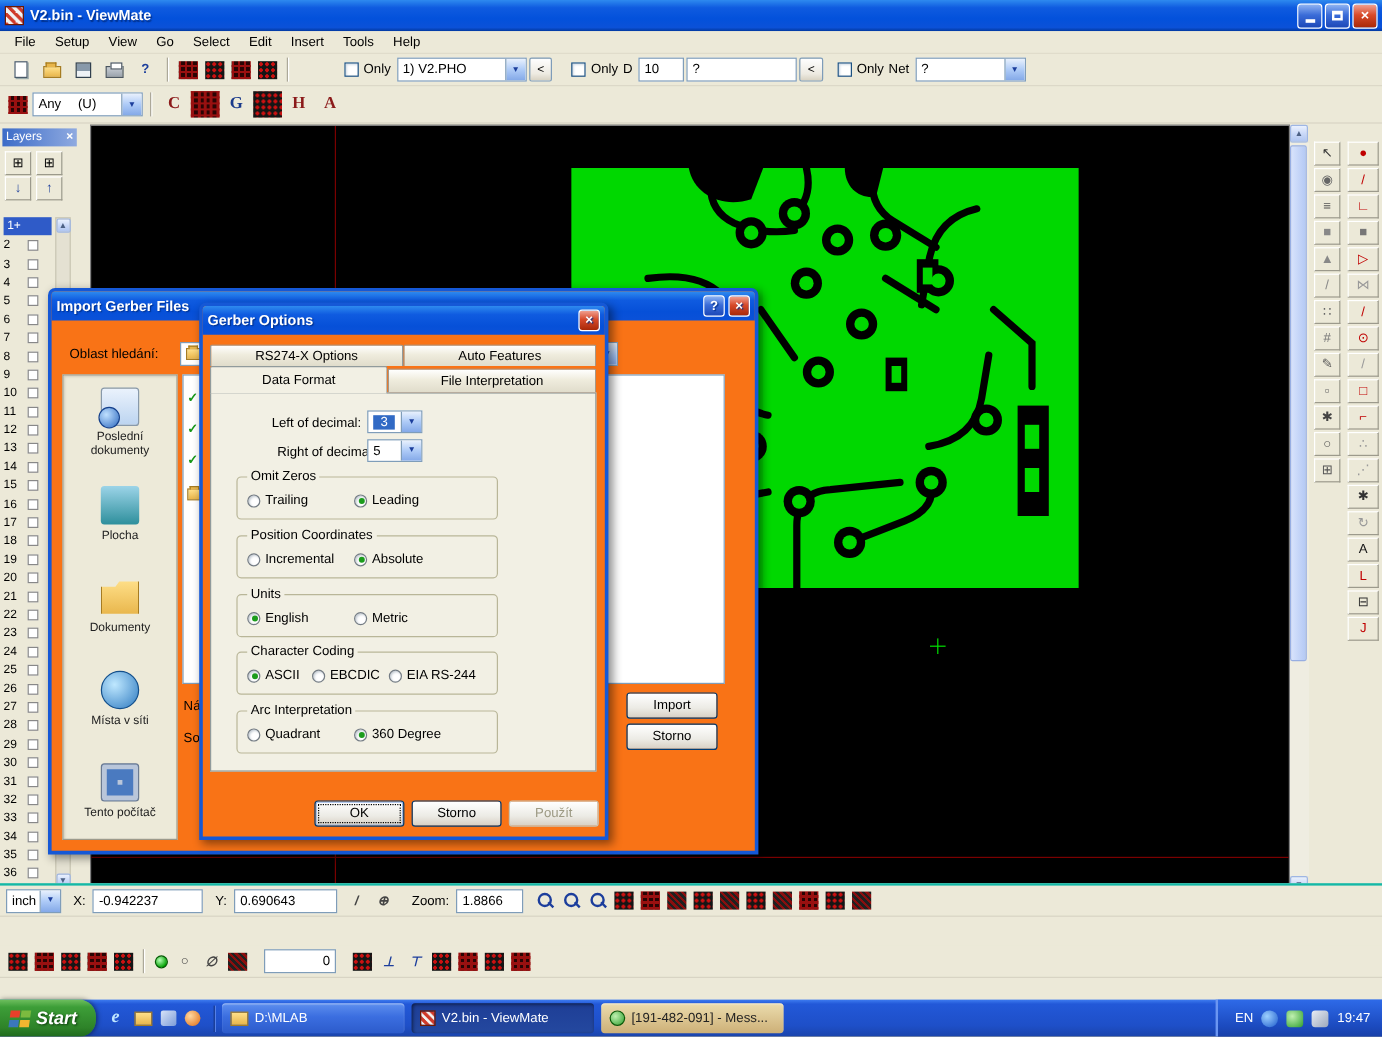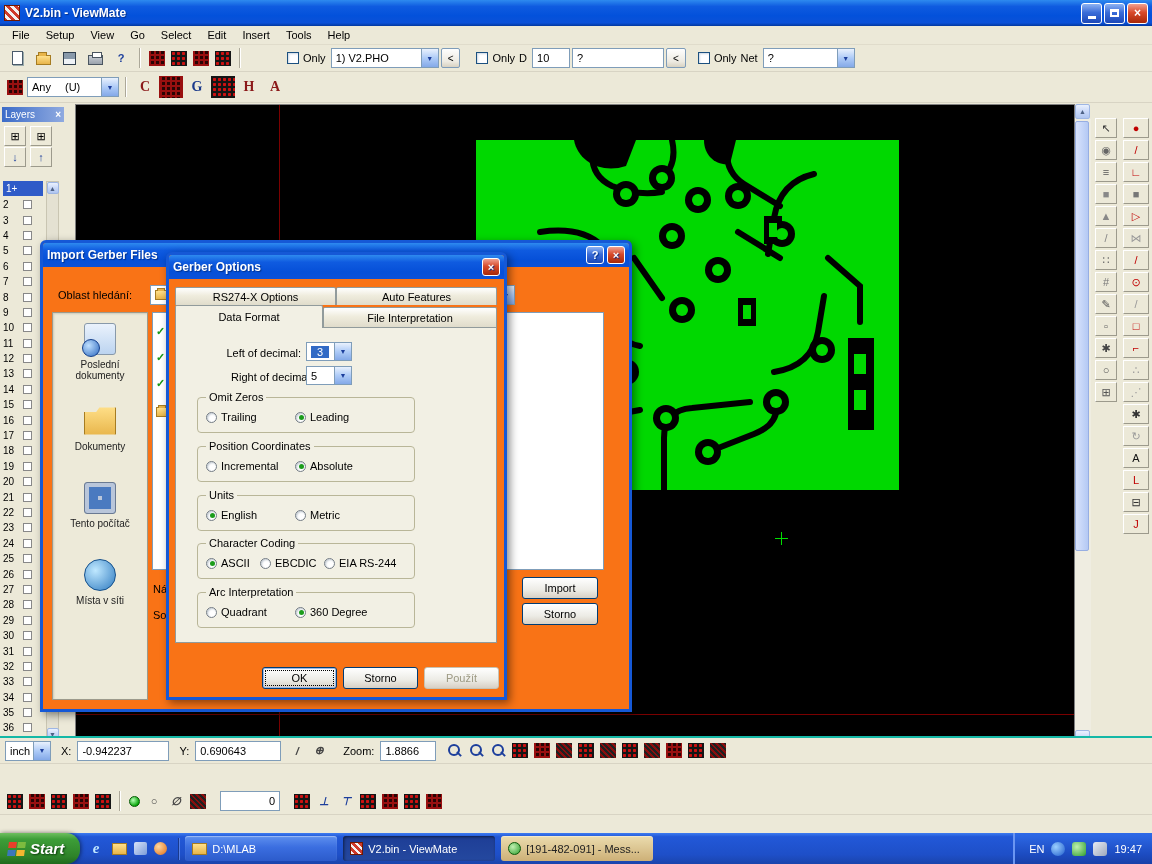--- a/index.html
+++ b/index.html
@@ -608,31 +608,35 @@
       <span class="abs" style="left:15px;top:22px">Oblast hledání:</span>
       <span class="combo abs" style="left:107px;top:18px;width:365px">
         <i class="mini-folder"></i>
         <span class="arr">▼</span>
       </span>
       <div class="places" style="left:9px;top:45px;width:96px;height:388px">
           <div class="place recent">
           <i class="pi"></i>
           <span class="place-label">Poslední dokumenty</span>
         </div>
+          <div class="place desktop">
+          <i class="pi"></i>
+          <span class="place-label">Plocha</span>
+        </div>
           <div class="place docs">
           <i class="pi"></i>
           <span class="place-label">Dokumenty</span>
         </div>
+          <div class="place network">
+          <i class="pi"></i>
+          <span class="place-label">Místa v síti</span>
+        </div>
           <div class="place computer">
           <i class="pi"></i>
           <span class="place-label">Tento počítač</span>
-        </div>
-          <div class="place network">
-          <i class="pi"></i>
-          <span class="place-label">Místa v síti</span>
         </div>
         </div>
       <div class="filelist" style="left:109px;top:45px;width:452px;height:258px">
         <span class="chk" style="top:12px">✓</span>
         <span class="chk" style="top:38px">✓</span>
         <span class="chk" style="top:64px">✓</span>
         <i class="mini-folder" style="position:absolute;left:3px;top:94px"></i>
       </div>
       <span class="abs" style="left:110px;top:316px">Název souboru:</span>
       <span class="abs" style="left:110px;top:342px">Soubory typu:</span>

